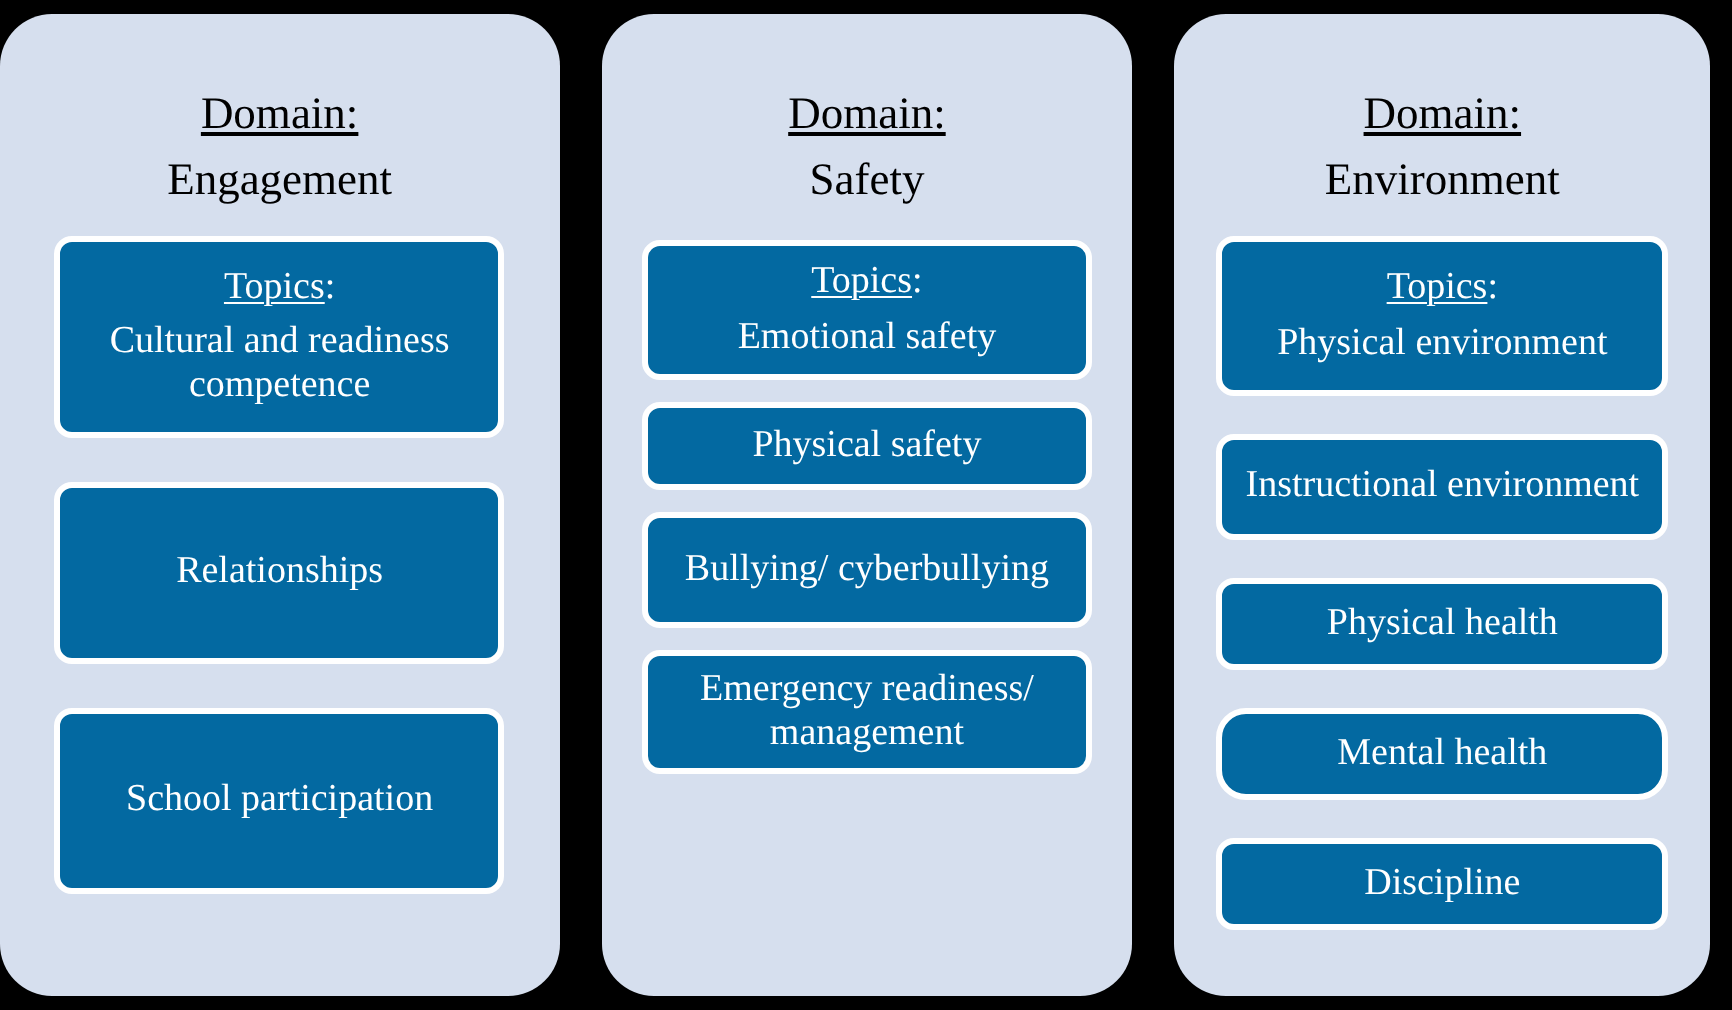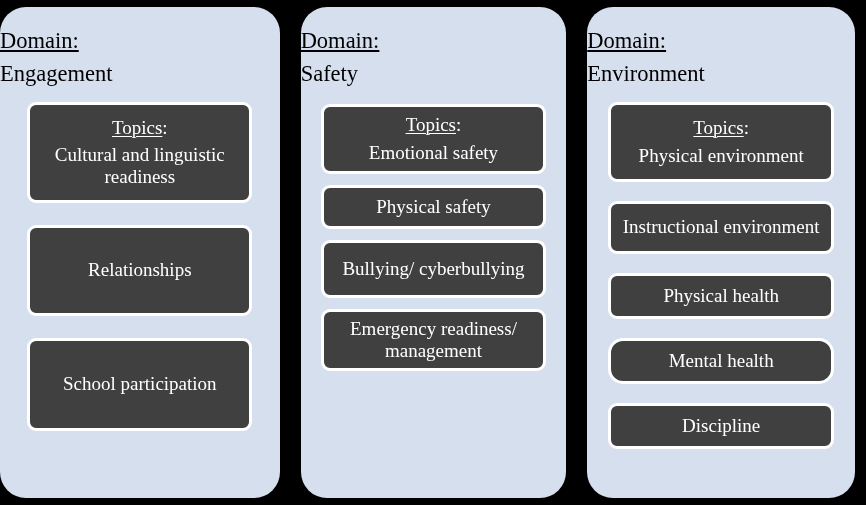--- a/index.html
+++ b/index.html
@@ -45,25 +45,26 @@
     flex-direction: column;
     align-items: center;
     padding: 0 0 8px 0;
   }
 
   .domain-panel.col-1 { width: 281px; }
   .domain-panel.col-2 { width: 267px; }
   .domain-panel.col-3 { width: 269px; }
 
   .panel-header {
+    text-align: center;
     color: #000000;
     font-size: 22.5px;
     line-height: 1.47;
     letter-spacing: 0px;
-    margin-top: 17px;
+    margin-top: 33px;
     margin-bottom: 0px;
     width: 100%;
     user-select: none;
   }
   .panel-header .domain-word {
     text-decoration: underline;
     text-underline-offset: 2px;
     text-decoration-thickness: 1.6px;
     display: inline-block;
   }
@@ -74,21 +75,21 @@
   .topics-list {
     width: 100%;
     display: flex;
     flex-direction: column;
     align-items: center;
     flex: 1 1 auto;
     justify-content: flex-start;
   }
 
   .topic-box {
-    background: #404040;
+    background: #0369a1;
     border: 3px solid #FFFFFF;
     border-radius: 9px;
     color: #FFFFFF;
     display: flex;
     align-items: center;
     justify-content: center;
     text-align: center;
     box-sizing: border-box;
     font-size: 19px;
     line-height: 1.18;
@@ -145,21 +146,21 @@
 
     <div class="domain-panel col-1">
       <div class="panel-header">
         <span class="domain-word">Domain:</span>
         <span class="domain-name">Engagement</span>
       </div>
       <div class="topics-list">
         <div class="topic-box b0">
           <span class="topic-inner">
             <span class="topics-label"><span class="tw">Topics</span><span>:</span></span>
-            <span class="topic-text">Cultural and linguistic readiness</span>
+            <span class="topic-text">Cultural and readiness competence</span>
           </span>
         </div>
         <div class="topic-box b1">
           <span class="topic-text">Relationships</span>
         </div>
         <div class="topic-box b2">
           <span class="topic-text">School participation</span>
         </div>
       </div>
     </div>

